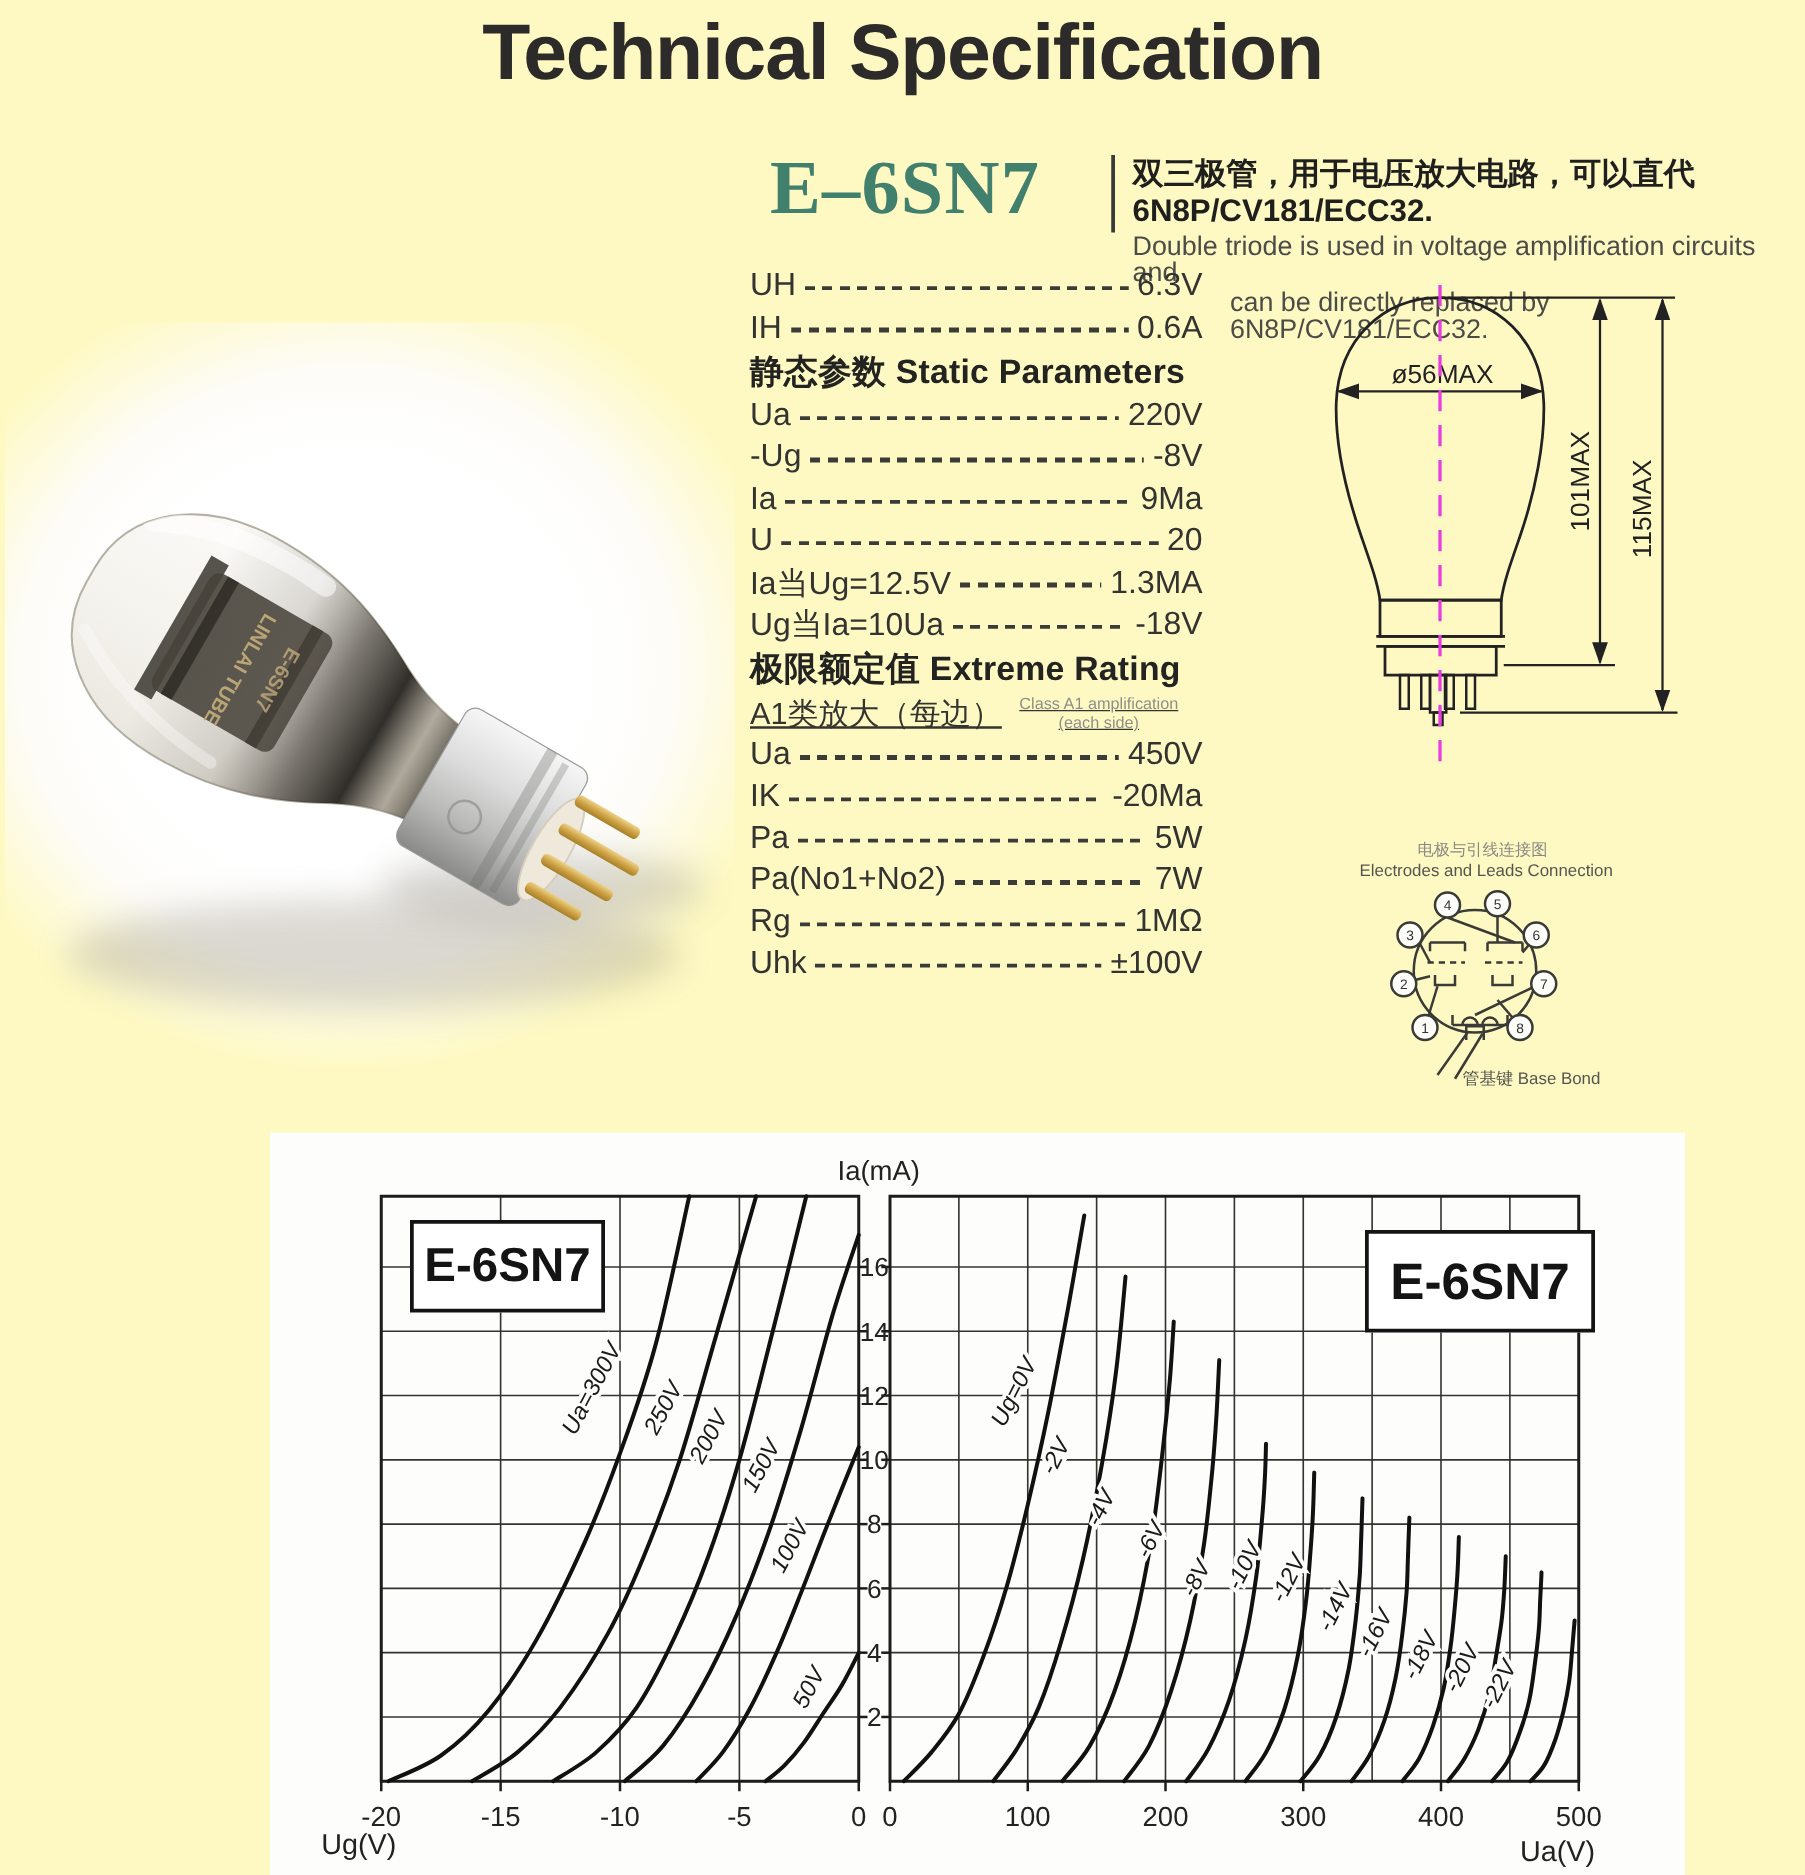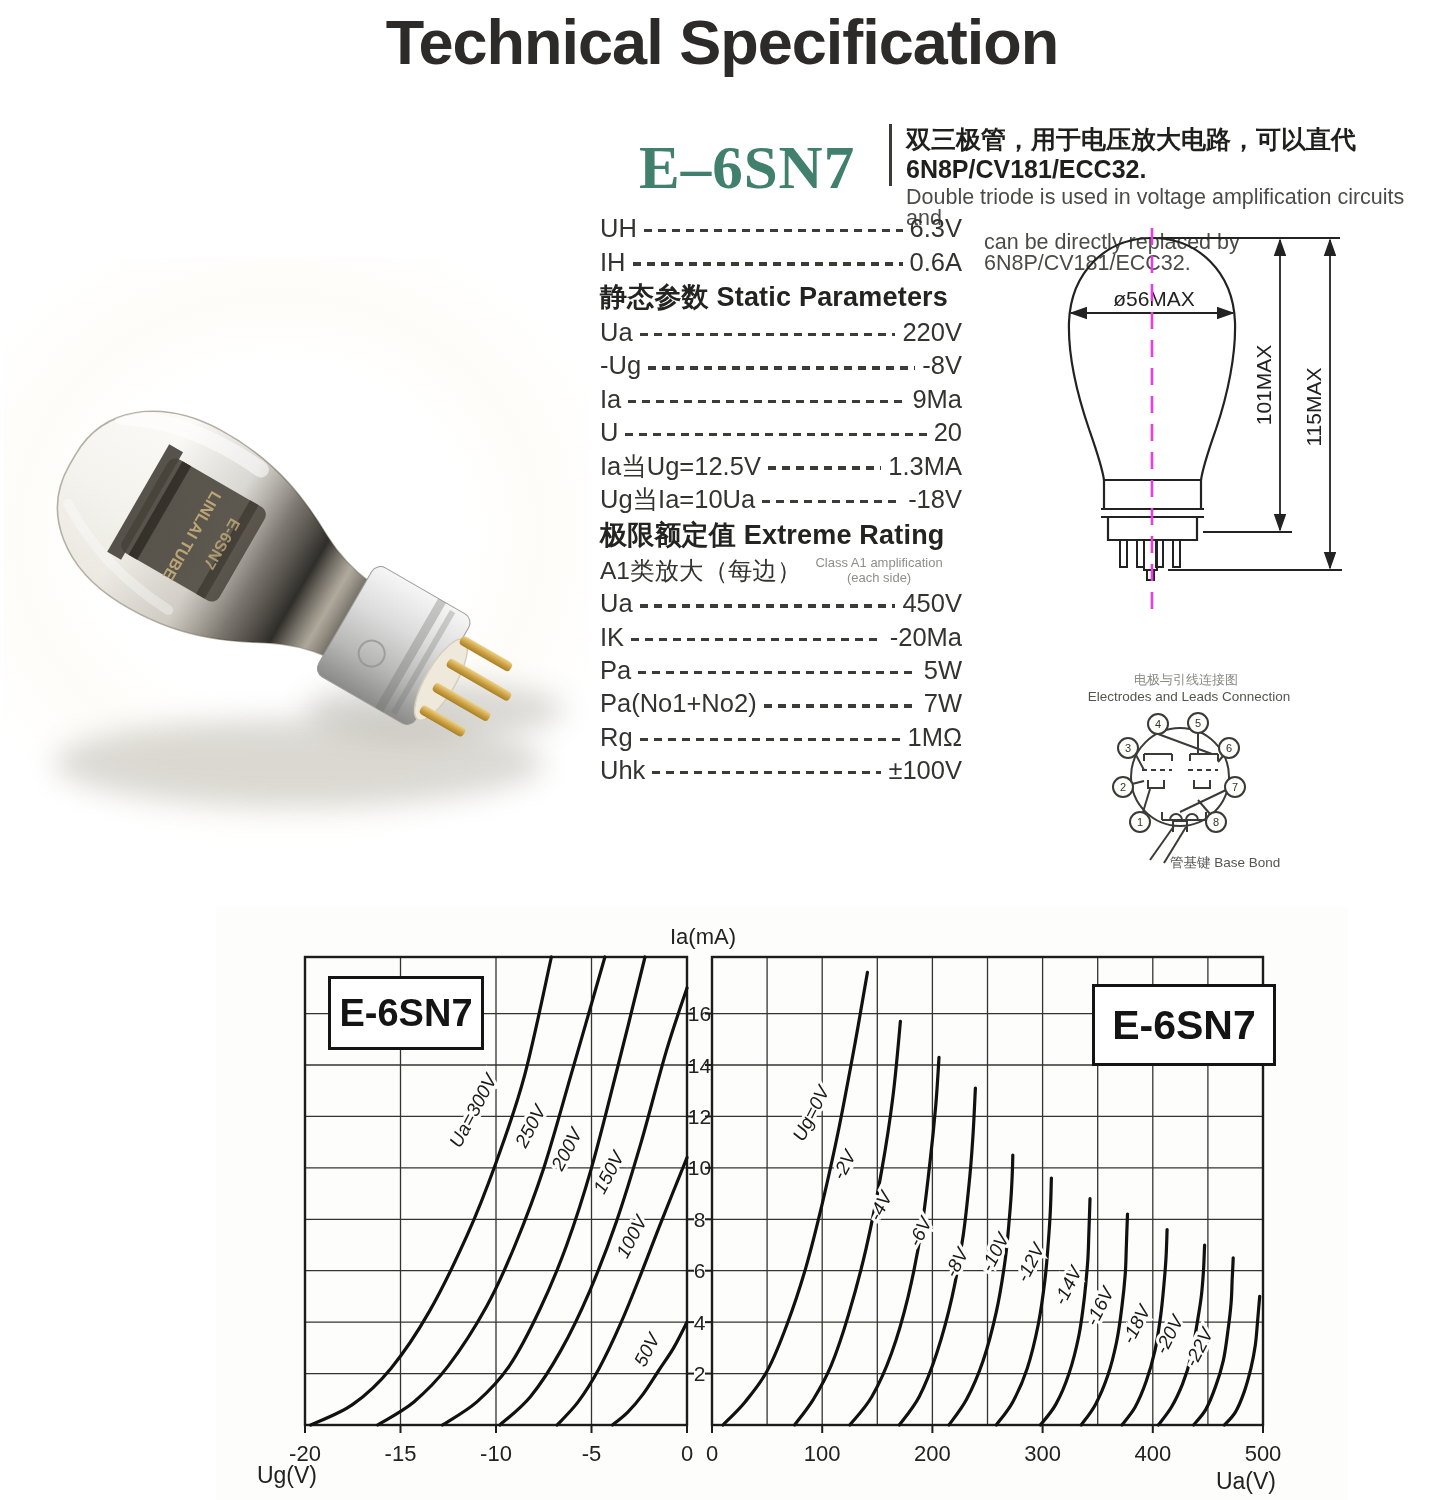--- a/index.html
+++ b/index.html
@@ -1,48 +1,48 @@
 <!DOCTYPE html>
 <html><head>
 <meta charset="utf-8">
 <style>
   html,body{margin:0;padding:0;background:#e8e5da;}
-  #page{position:relative;width:1444px;height:1500px;background:#ffffff;overflow:hidden;
+  #page{position:relative;width:1444px;height:1500px;background:#fef9c3;overflow:hidden;
         font-family:"Liberation Sans","DejaVu Sans",sans-serif;color:#262624;}
 
   
   .chart-panel{position:absolute;left:216px;top:906px;width:1132px;height:594px;background:#fdfdfc;}
   .photo-area{position:absolute;left:4px;top:258px;width:584px;height:600px;
       background:radial-gradient(ellipse 62% 55% at 47% 46%, #ffffff 52%, #fdfcf8 72%, rgba(252,250,244,0) 98%);}
   .photo-svg{position:absolute;left:4px;top:258px;}
 
   
   .page-title{position:absolute;left:0;right:0;top:6px;text-align:center;
       font-size:63px;font-weight:800;letter-spacing:-1px;color:#2c2b29;}
 
   
-  .model-name{position:absolute;left:639px;top:116px;width:240px;
+  .model-name{position:absolute;left:616px;top:116px;width:240px;
       font-family:"Liberation Serif","DejaVu Serif",serif;font-weight:bold;
-      font-size:61px;color:#42806e;letter-spacing:1px;margin-top:17px;}
+      font-size:61px;color:#42806e;letter-spacing:1px;}
   .hdr-divider{position:absolute;left:889px;top:124px;width:3px;height:62px;background:#3a3a36;}
   .hdr-desc{position:absolute;left:906px;top:124px;width:540px;}
   .desc-zh{font-size:25px;font-weight:bold;color:#1f1f1d;line-height:30px;}
   .desc-en{font-size:21.5px;color:#4c4c46;line-height:21px;margin-top:3px;}
   .desc-en2{margin-left:78px;}
 
   
   .spec-list{position:absolute;left:600px;top:212px;width:362px;}
   .spec-h{height:37px;display:flex;align-items:center;font-size:27px;font-weight:bold;
       color:#232321;white-space:nowrap;letter-spacing:0.2px;}
   .spec-row{height:33.4px;display:flex;align-items:center;font-size:25.5px;color:#333330;}
   .spec-row .lbl{white-space:nowrap;}
   .spec-row .leader{flex:1;height:3.4px;margin:0 7px;position:relative;top:2px;
       background:repeating-linear-gradient(90deg,#3b3b37 0 8px,transparent 8px 14px);}
   .spec-row .val{white-space:nowrap;}
-  .a1-row{height:34px;display:flex;align-items:center;font-size:24.5px;color:#333330;}
+  .a1-row{height:34px;display:flex;align-items:center;font-size:24.5px;color:#333330;text-decoration:underline;}
   .a1-note{margin-left:14px;font-size:13px;line-height:15.5px;color:#8f8f89;text-align:center;}
 
   
   .curve-box{position:absolute;background:#fff;border:3px solid #141414;display:flex;
       align-items:center;justify-content:center;font-weight:bold;color:#141414;}
   .curve-box.left{left:328px;top:976px;width:150px;height:68px;font-size:38px;}
   .curve-box.right{left:1092px;top:984px;width:178px;height:76px;font-size:41px;}
 
   .overlay-svg{position:absolute;left:0;top:0;pointer-events:none;}
   svg text{font-family:"Liberation Sans","DejaVu Sans",sans-serif;}

